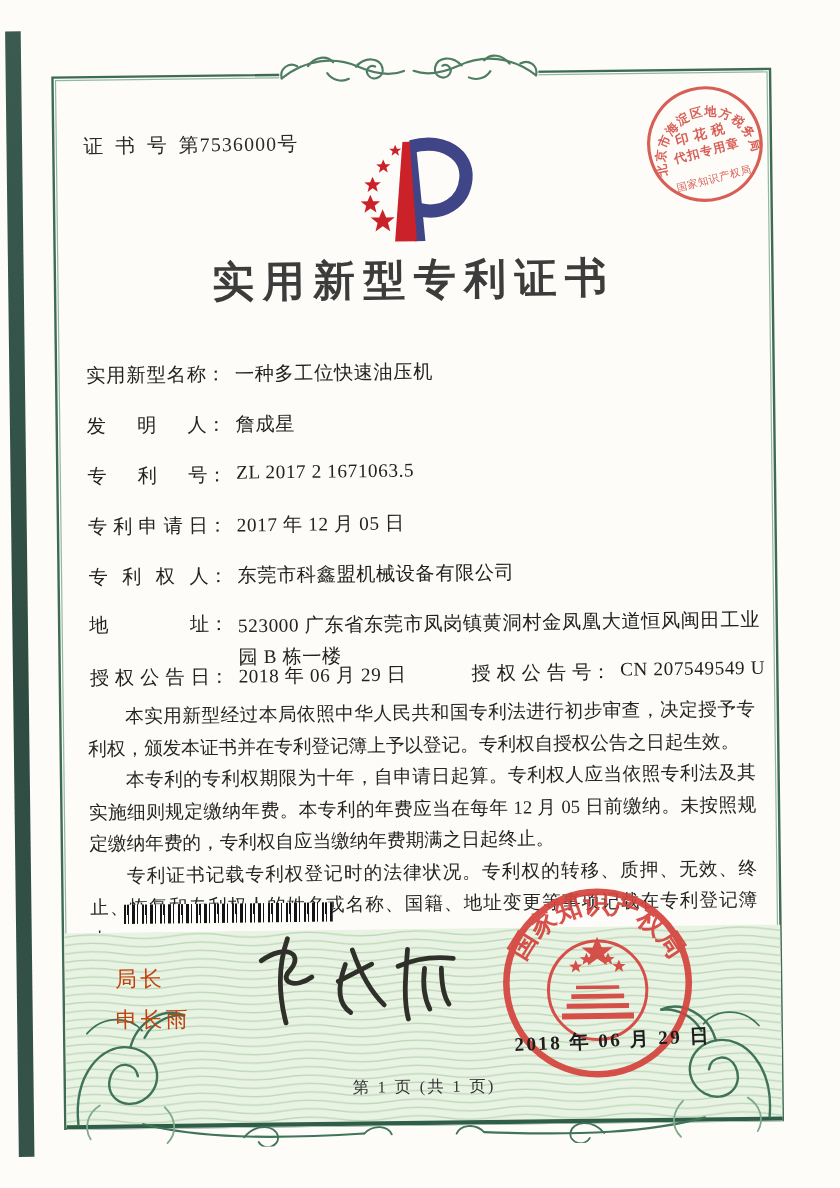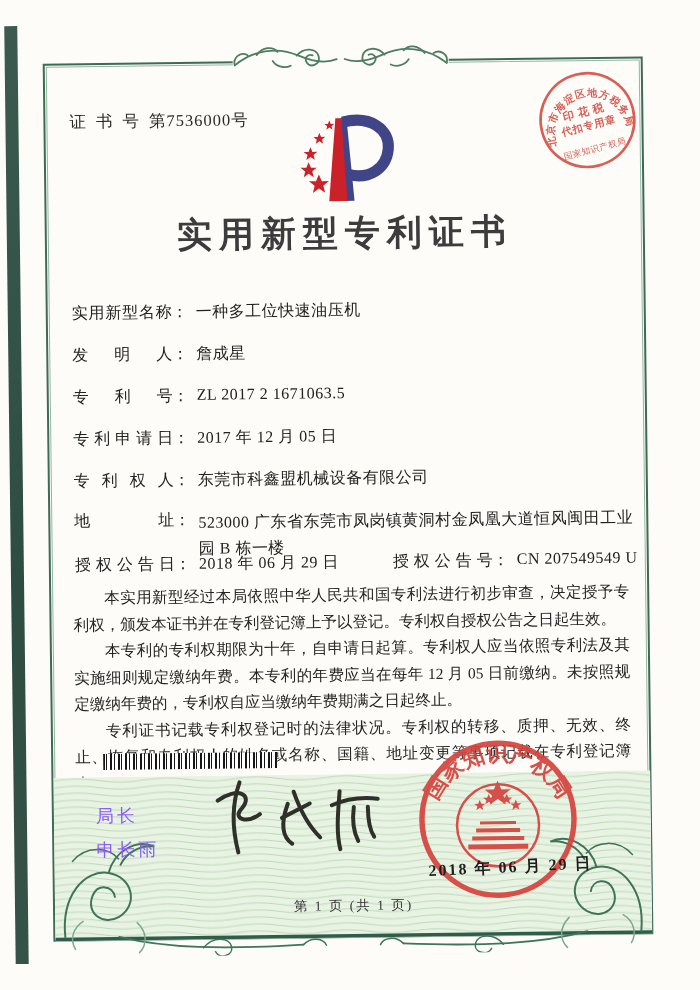--- a/index.html
+++ b/index.html
@@ -41,21 +41,21 @@
   .body-text p { font-size:15.5px; line-height:26.5px; text-indent:2em;
     text-align:justify; color:#252525; }
 
   .barcode { position:absolute; left:100px; top:751px; width:174px; height:16px;
     background:repeating-linear-gradient(90deg,
       #151515 0 2px,#fff 2px 3px,#151515 3px 4px,#fff 4px 7px,
       #151515 7px 9px,#fff 9px 11px,#151515 11px 12px,#fff 12px 15px); }
 
   .band { position:absolute; left:50px; top:774px; width:597px; height:164px; }
   .director { position:absolute; left:92px; top:796px; font-size:18px;
-    letter-spacing:3px; color:#8b5cf6; line-height:34px; }
+    letter-spacing:3px; color:#c2410c; line-height:34px; }
   .signature { position:absolute; left:198px; top:768px; width:200px; height:102px; }
   .flourishes { position:absolute; left:48px; top:822px; width:600px; height:132px; }
   .page-footer { position:absolute; left:50px; top:897px; width:597px;
     text-align:center; font-size:13.5px; color:#333; letter-spacing:2px; }
 
   .seal { position:absolute; left:408px; top:735px; width:172px; height:172px; opacity:.92; }
   .seal-date { position:absolute; left:424px; top:859px; font-size:16px; font-weight:bold;
     color:#1d1d1d; letter-spacing:2px; transform:rotate(-2deg); white-space:nowrap; }
 
   .tax-stamp { position:absolute; left:536px; top:66px; width:112px; height:114px; opacity:.88; }

